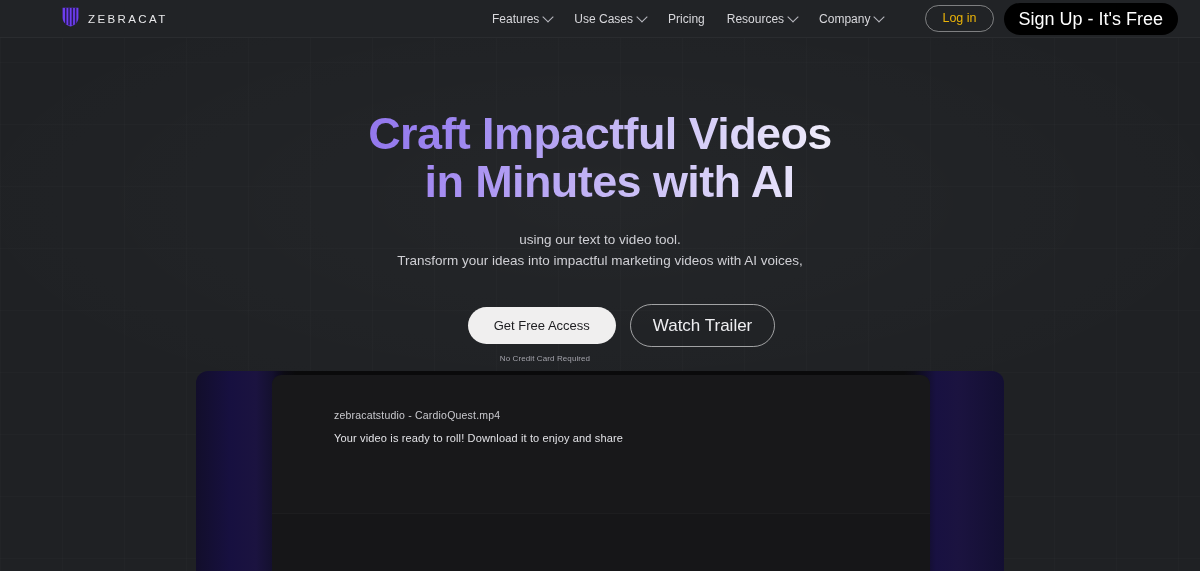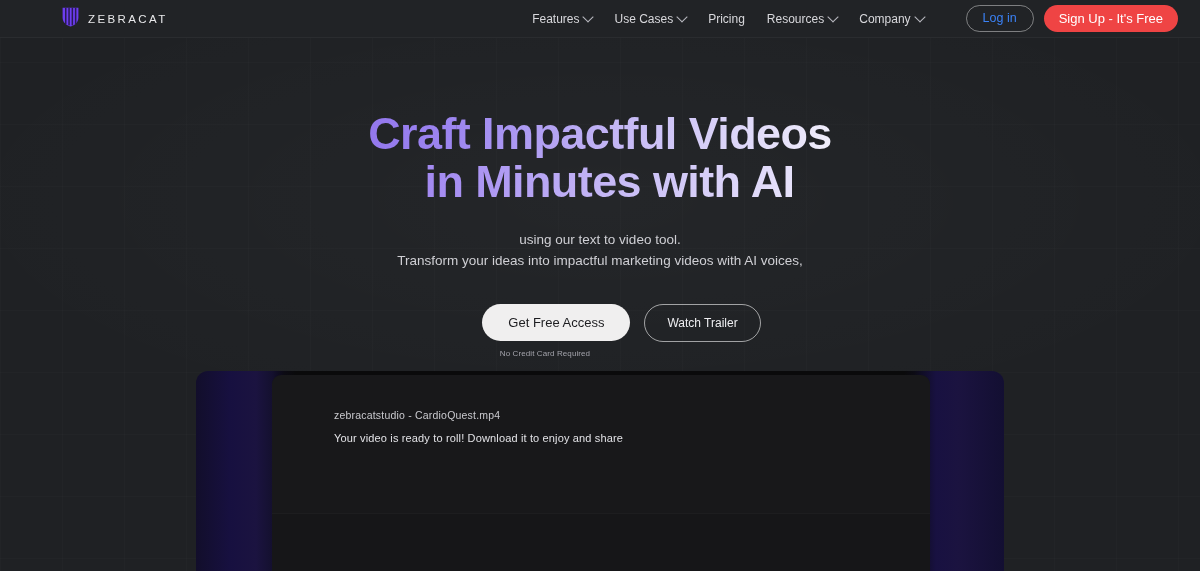--- a/index.html
+++ b/index.html
@@ -87,33 +87,33 @@
   }
 
   .nav-actions {
     margin-left: 20px;
     display: flex;
     align-items: center;
     gap: 10px;
   }
   .btn-login {
     font-size: 12.5px;
-    color: #3b82f6;
+    color: #eab308;
     background: transparent;
     border: 1px solid rgba(255,255,255,0.42);
     border-radius: 999px;
     padding: 6px 16px;
     cursor: pointer;
     font-family: inherit;
     line-height: 1;
   }
   .btn-signup {
-    font-size: 13px;
+    font-size: 18px;
     color: #ffffff;
-    background: #ef4444;
+    background: #000000;
     border: none;
     border-radius: 999px;
     padding: 7px 15px;
     cursor: pointer;
     font-family: inherit;
     line-height: 1;
     white-space: nowrap;
   }
 
   
@@ -151,42 +151,42 @@
     margin-top: 25px;
     font-size: 13.5px;
     line-height: 1.55;
     color: #cfcfd4;
   }
   .subhead span { display: block; }
 
   .cta-row {
     margin-top: 32px;
     display: flex;
-    align-items: flex-start;
+    align-items: center;
     justify-content: center;
     gap: 14px;
     padding-left: 43px;
   }
   .btn-primary {
     background: #f0efef;
     color: #1d1d20;
     border: none;
     border-radius: 999px;
     font-size: 13px;
     font-family: inherit;
     padding: 12px 26px;
     cursor: pointer;
     line-height: 1;
   }
   .btn-ghost {
     background: transparent;
     color: #eeeef1;
     border: 1px solid rgba(255,255,255,0.58);
     border-radius: 999px;
-    font-size: 12px;
+    font-size: 17px;
     font-family: inherit;
     padding: 12px 22px;
     cursor: pointer;
     line-height: 1;
   }
   .cta-note {
     position: relative;
     font-size: 8px;
     color: #a3a3ab;
     margin-top: 7px;

